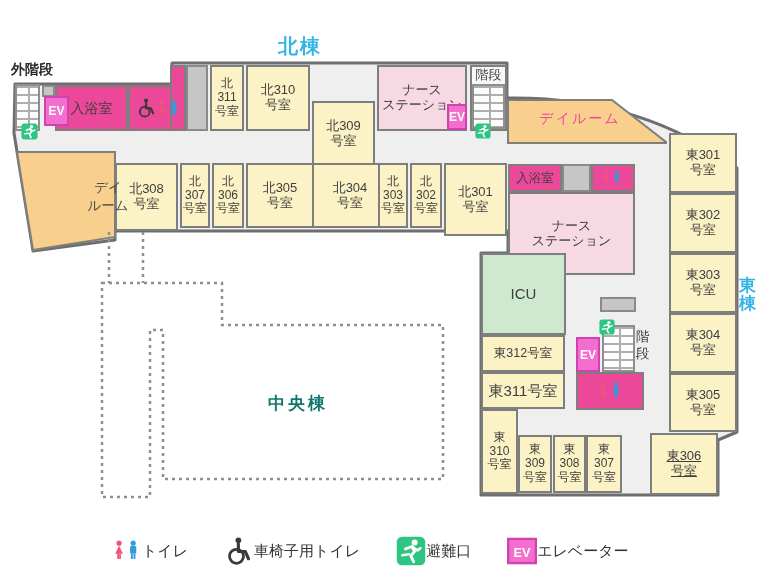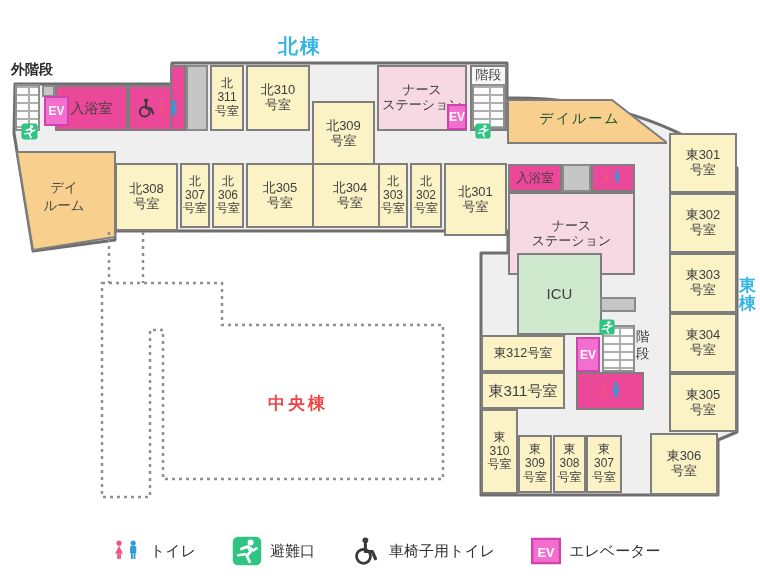--- a/index.html
+++ b/index.html
@@ -5,42 +5,42 @@
   html,body{margin:0;padding:0;background:#fff;}
   .canvas{position:relative;width:760px;height:580px;background:#ffffff;
     font-family:"Liberation Sans","DejaVu Sans",sans-serif;overflow:hidden;color:#3f3f3f;}
   svg.layer{position:absolute;left:0;top:0;}
   .room{position:absolute;box-sizing:border-box;border:2px solid #7e7e7e;
     display:flex;align-items:center;justify-content:center;text-align:center;
     white-space:pre-line;font-size:13px;line-height:1.15;color:#3e3e3e;}
   .room.yellow{background:#fbf2c6;}
   .room.pink{background:#f7d9e3;}
   .room.blue{background:#ec4899;}
-  .room.green{background:#cfe9cf;margin-left:36px;}
+  .room.green{background:#cfe9cf;}
   .room.gray{background:#c6c6c6;border-color:#8a8a8a;}
   .room.white{background:#f7f7f7;}
   .stairs{position:absolute;box-sizing:border-box;border:2px solid #8f8f8f;background-color:#fdfdfd;
     background-image:repeating-linear-gradient(to bottom,#aeaeae 0 2px,transparent 2px 8px);}
   .stairs::after{content:"";position:absolute;left:50%;top:0;bottom:0;width:2px;background:#aeaeae;}
   .ev-box{position:absolute;box-sizing:border-box;background:#f36ece;border:2px solid #cf43ad;
     color:#fff;font-weight:bold;font-size:12px;display:flex;align-items:center;justify-content:center;}
   .icon{position:absolute;display:flex;align-items:center;justify-content:center;}
   .icon svg{width:100%;height:100%;display:block;}
   .maplabel{position:absolute;white-space:pre-line;}
   .wing-title{font-weight:bold;font-size:20px;color:#35b5e5;letter-spacing:2px;}
   .t-north{left:278px;top:33px;}
   .t-east{left:739px;top:277px;font-size:17px;line-height:1.05;letter-spacing:0;}
-  .t-central{left:268px;top:392px;font-size:17px;color:#ef4444;font-weight:bold;letter-spacing:3px;}
+  .t-central{left:268px;top:392px;font-size:17px;color:#0f766e;font-weight:bold;letter-spacing:3px;}
   .t-outerstairs{left:11px;top:61px;font-size:14px;font-weight:bold;color:#2b2b2b;}
   .t-stairs-n{left:470px;top:66px;width:37px;font-size:13px;text-align:center;color:#3e3e3e;}
   .t-stairs-e{left:636px;top:329px;font-size:13.5px;line-height:1.25;color:#3e3e3e;}
-  .t-dayroom-w{left:26px;top:179px;width:76px;font-size:13.5px;text-align:center;line-height:1.3;color:#4a4a4a;}
-  .t-dayroom-e{left:530px;top:110px;width:100px;font-size:14px;text-align:center;letter-spacing:2px;color:#14532d;}
+  .t-dayroom-w{left:26px;top:179px;width:76px;font-size:13.5px;text-align:center;line-height:1.3;color:#4a4a4a;padding-left:44px;}
+  .t-dayroom-e{left:530px;top:110px;width:100px;font-size:14px;text-align:center;letter-spacing:2px;color:#ec4899;}
   .legend{position:absolute;left:112px;top:533px;height:36px;display:flex;align-items:center;gap:36px;}
-  .legend-item{display:flex;align-items:center;gap:8px;}
+  .legend-item{display:flex;align-items:center;}
   .legend-item .licon{width:30px;height:30px;display:flex;align-items:center;justify-content:center;}
   .legend-item .licon svg{height:100%;}
   .legend-item .llabel{font-size:15px;color:#333;}
 </style>
 </head>
 <body>
 
 <div class="canvas">
 
   <svg class="layer" width="760" height="580" viewBox="0 0 760 580">
@@ -103,21 +103,21 @@
 号室</div>
       <div class="room yellow" style="left: 518px; top: 435px; width: 34px; height: 58px; font-size: 12px;">東
 309
 号室</div>
       <div class="room yellow" style="left: 553px; top: 435px; width: 33px; height: 58px; font-size: 12px;">東
 308
 号室</div>
       <div class="room yellow" style="left: 586px; top: 435px; width: 36px; height: 58px; font-size: 12px;">東
 307
 号室</div>
-      <div class="room yellow" style="left: 650px; top: 433px; width: 68px; height: 62px;">東306
+      <div class="room yellow" style="left: 650px; top: 433px; width: 68px; height: 62px; text-decoration: underline;">東306
 号室</div>
       <div class="room yellow" style="left: 669px; top: 133px; width: 68px; height: 60px;">東301
 号室</div>
       <div class="room yellow" style="left: 669px; top: 193px; width: 68px; height: 60px;">東302
 号室</div>
       <div class="room yellow" style="left: 669px; top: 253px; width: 68px; height: 60px;">東303
 号室</div>
       <div class="room yellow" style="left: 669px; top: 313px; width: 68px; height: 60px;">東304
 号室</div>
       <div class="room yellow" style="left: 669px; top: 373px; width: 68px; height: 59px;">東305
@@ -255,42 +255,42 @@
               <rect x="20.5" y="6.2" width="7" height="8.8" rx="1.5"></rect>
               <rect x="21.4" y="15" width="2.2" height="6"></rect>
               <rect x="24.4" y="15" width="2.2" height="6"></rect>
             </g>
           </svg>
         </span>
         <span class="llabel">トイレ</span>
       </div>
       <div class="legend-item">
         <span class="licon">
+          <svg viewBox="0 0 24 24">
+            <circle cx="10" cy="16.2" r="5.6" fill="none" stroke="#3a3a3a" stroke-width="2.2"></circle>
+            <circle cx="11.5" cy="3.4" r="2.3" fill="#3a3a3a"></circle>
+            <path d="M11.5 6.2 V12.4 H17 L19.6 18.2" fill="none" stroke="#3a3a3a" stroke-width="2.5" stroke-linecap="round" stroke-linejoin="round"></path>
+          </svg>
+        </span>
+        <span class="llabel">車椅子用トイレ</span>
+      </div>
+      <div class="legend-item">
+        <span class="licon">
           <svg viewBox="0 0 20 20">
             <rect x="0.5" y="0.5" width="19" height="19" rx="3.5" fill="#2ec482"></rect>
             <circle cx="12.4" cy="4.4" r="2" fill="#fff"></circle>
             <path d="M6.3 8.6 L10.6 7 L12.4 10.3 L9.9 13.2 L11.8 17.2" stroke="#fff" stroke-width="1.9" fill="none" stroke-linecap="round" stroke-linejoin="round"></path>
             <path d="M10.6 7 L14.3 9.6 L16.3 8.2" stroke="#fff" stroke-width="1.7" fill="none" stroke-linecap="round" stroke-linejoin="round"></path>
             <path d="M4.2 12.8 L8.6 12.1" stroke="#fff" stroke-width="1.7" stroke-linecap="round"></path>
           </svg>
         </span>
         <span class="llabel">避難口</span>
       </div>
       <div class="legend-item">
         <span class="licon">
-          <svg viewBox="0 0 24 24">
-            <circle cx="10" cy="16.2" r="5.6" fill="none" stroke="#3a3a3a" stroke-width="2.2"></circle>
-            <circle cx="11.5" cy="3.4" r="2.3" fill="#3a3a3a"></circle>
-            <path d="M11.5 6.2 V12.4 H17 L19.6 18.2" fill="none" stroke="#3a3a3a" stroke-width="2.5" stroke-linecap="round" stroke-linejoin="round"></path>
-          </svg>
-        </span>
-        <span class="llabel">車椅子用トイレ</span>
-      </div>
-      <div class="legend-item">
-        <span class="licon">
           <svg viewBox="0 0 26 23">
             <rect x="1" y="1" width="24" height="21" fill="#f36ece" stroke="#cf43ad" stroke-width="2"></rect>
             <text x="13" y="16.5" font-size="11" font-weight="bold" fill="#fff" text-anchor="middle" font-family="Liberation Sans,sans-serif">EV</text>
           </svg>
         </span>
         <span class="llabel">エレベーター</span>
       </div>
     </div>
 </div>
 

